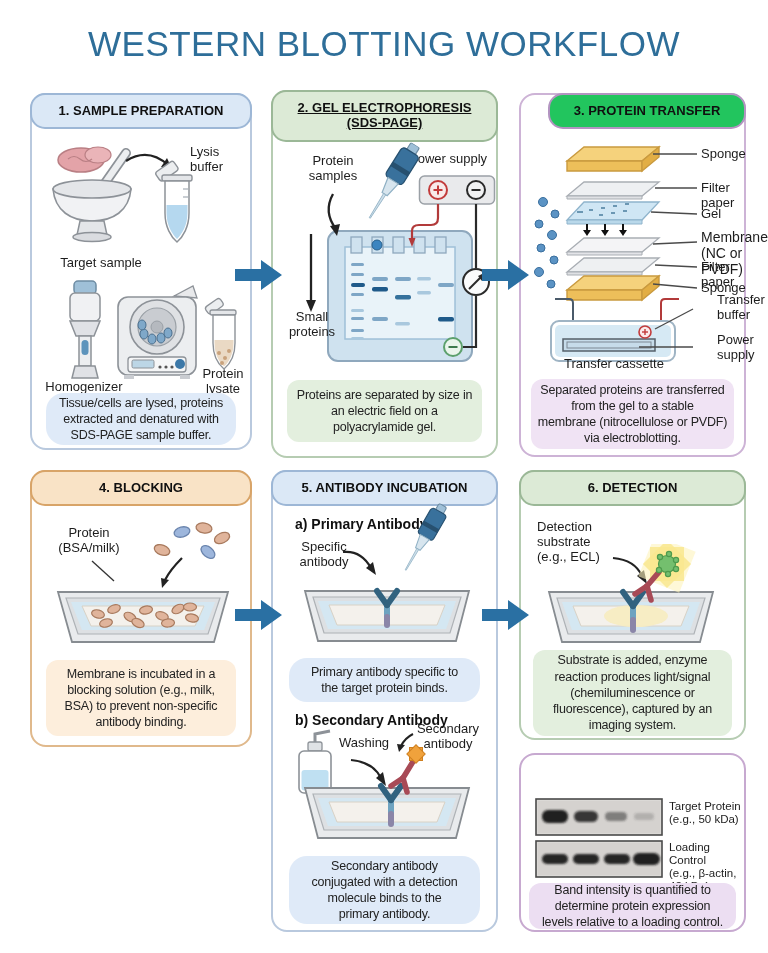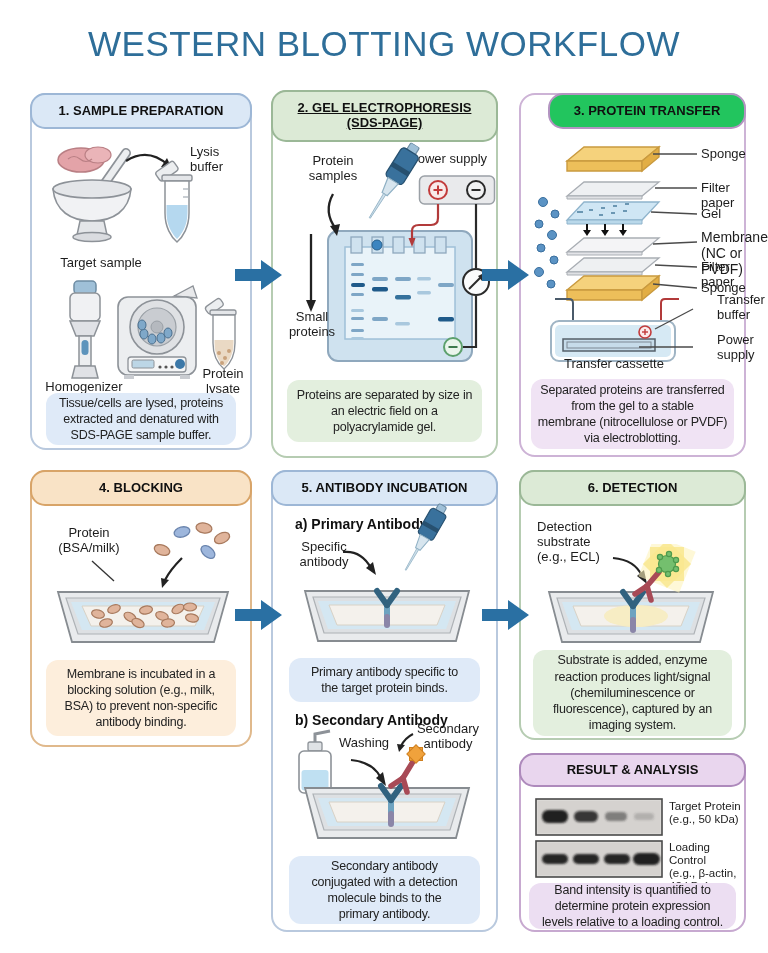--- a/index.html
+++ b/index.html
@@ -21,21 +21,21 @@
   .t-blue   {border-color:#b9c9de;} .t-blue   .panel-header{background:#dbe8f6;border-color:#9db7d6;}
   .t-green  {border-color:#b6ccb2;} .t-green  .panel-header{background:#dcead6;border-color:#9bb897;}
   .t-purple {border-color:#cdb3d6;} .t-purple .panel-header{background:#22c55e;border-color:#b394c1;margin-left:29px;}
   .t-orange {border-color:#e0b98c;} .t-orange .panel-header{background:#f9e3c6;border-color:#d8a468;}
   .t-violet {border-color:#c7a9d0;} .t-violet .panel-header{background:#e9d6ee;border-color:#ae8abc;}
   .caption{
     position:absolute;border-radius:12px;display:flex;align-items:center;justify-content:center;
     text-align:center;font-size:12.5px;line-height:1.3;letter-spacing:-.2px;color:#222;
     white-space:pre-line;padding:4px 4px;box-sizing:border-box;
   }
-  .c-blue{background:#dfeaf8;} .c-green{background:#e3efde;} .c-purple{background:#f0e3f4;}
+  .c-blue{background:#dfeaf8;border-radius:18px;} .c-green{background:#e3efde;} .c-purple{background:#f0e3f4;}
   .c-orange{background:#fdeedc;} .c-violet{background:#ecdef2;}
   .lbl{position:absolute;font-size:13px;line-height:1.15;white-space:pre-line;color:#1d1d1d;}
   .lbl.center{text-align:center;}
   .lbl.small{font-size:11.5px;line-height:1.12;}
   .subhead{position:absolute;font-weight:bold;font-size:14px;color:#101010;white-space:nowrap;}
   .flow-arrow{position:absolute;width:48px;height:34px;}
   svg{display:block;}
 </style>
 </head>
 <body>
@@ -522,23 +522,20 @@
     </svg>
 
     <div class="caption c-green" style="left:12px;right:12px;top:178px;height:86px;">Substrate is added, enzyme
 reaction produces light/signal
 (chemiluminescence or
 fluorescence), captured by an
 imaging system.</div>
   </div>
 
   <div class="panel t-violet" style="left:519px;top:753px;width:227px;height:179px;">
-    <div class="panel-header" style="height:34px;">
-      <span>RESULT &amp; ANALYSIS</span>
-    </div>
 
     <svg class="abs" style="left:14px;top:43px;" width="128" height="38" viewBox="0 0 128 38">
       <defs>
           <filter id="bl1" x="-20%" y="-40%" width="140%" height="180%">
             <feGaussianBlur stdDeviation="1.1"></feGaussianBlur>
           </filter>
         </defs>
       <rect x="1" y="1" width="126" height="36" fill="#dbd9d6" stroke="#4a4a4a" stroke-width="1.6"></rect>
       <rect x="3" y="3" width="122" height="32" fill="#cfccc8" opacity=".5"></rect>
       <g filter="url(#bl1)">

